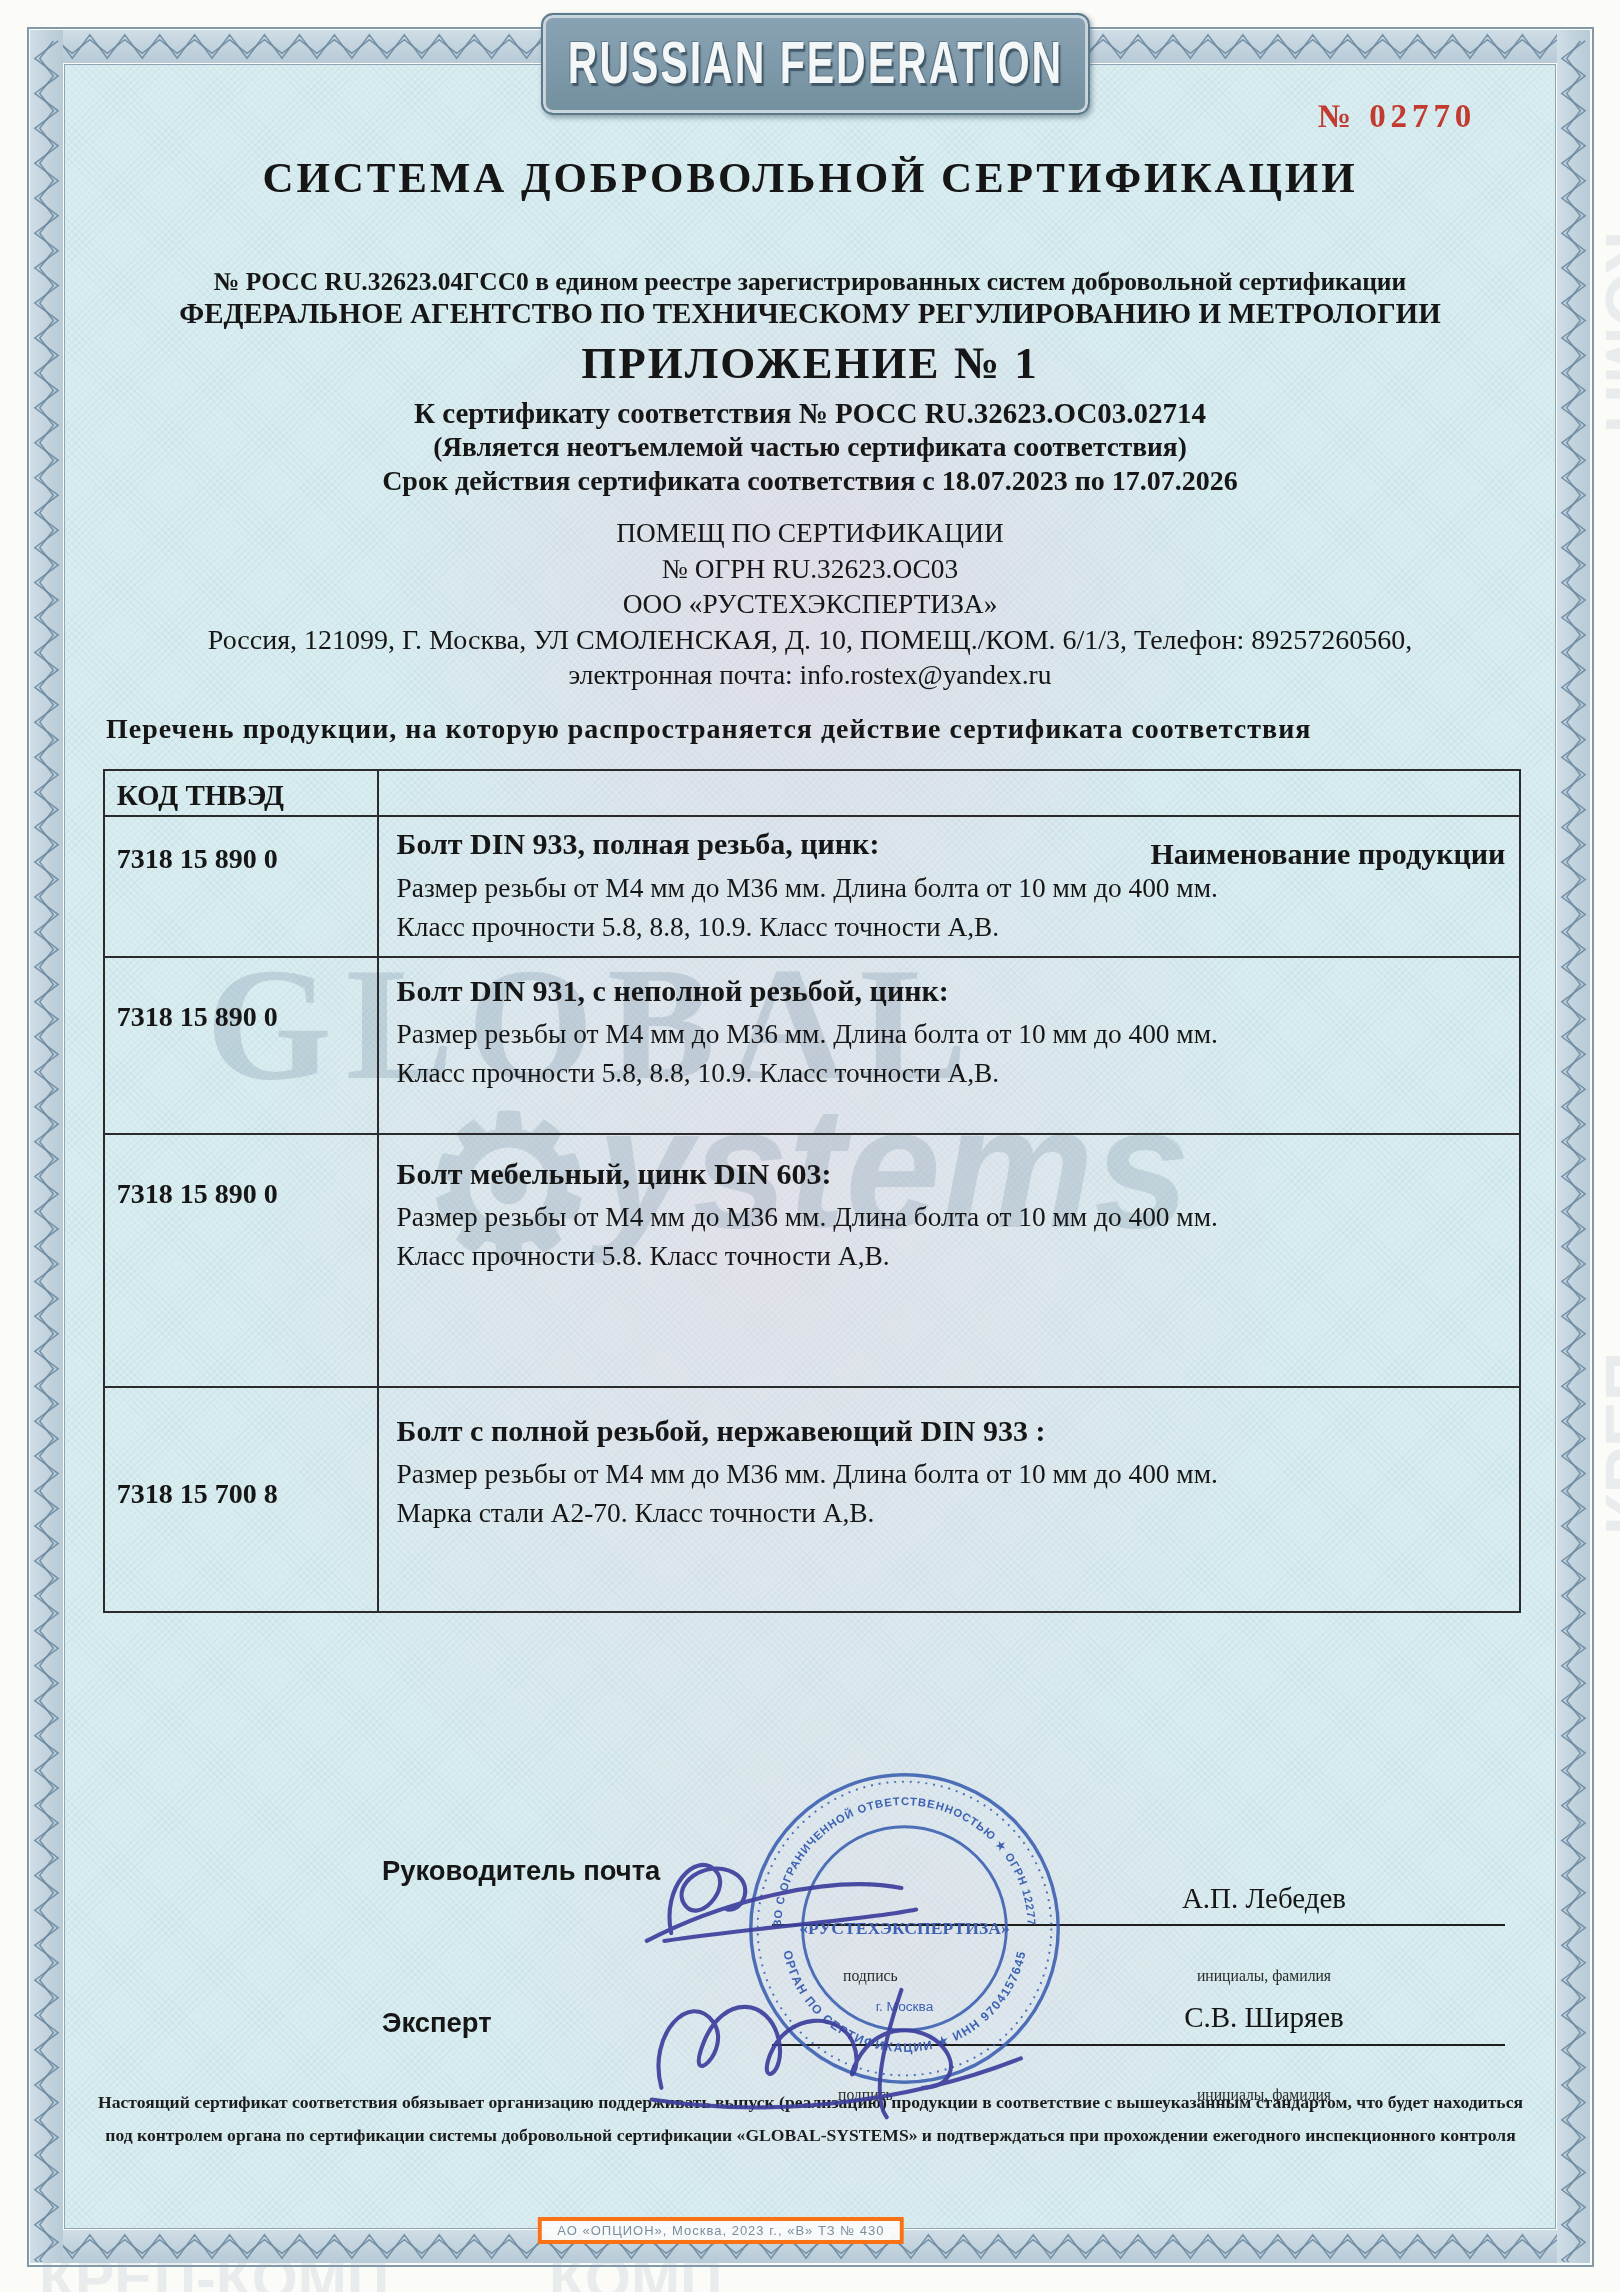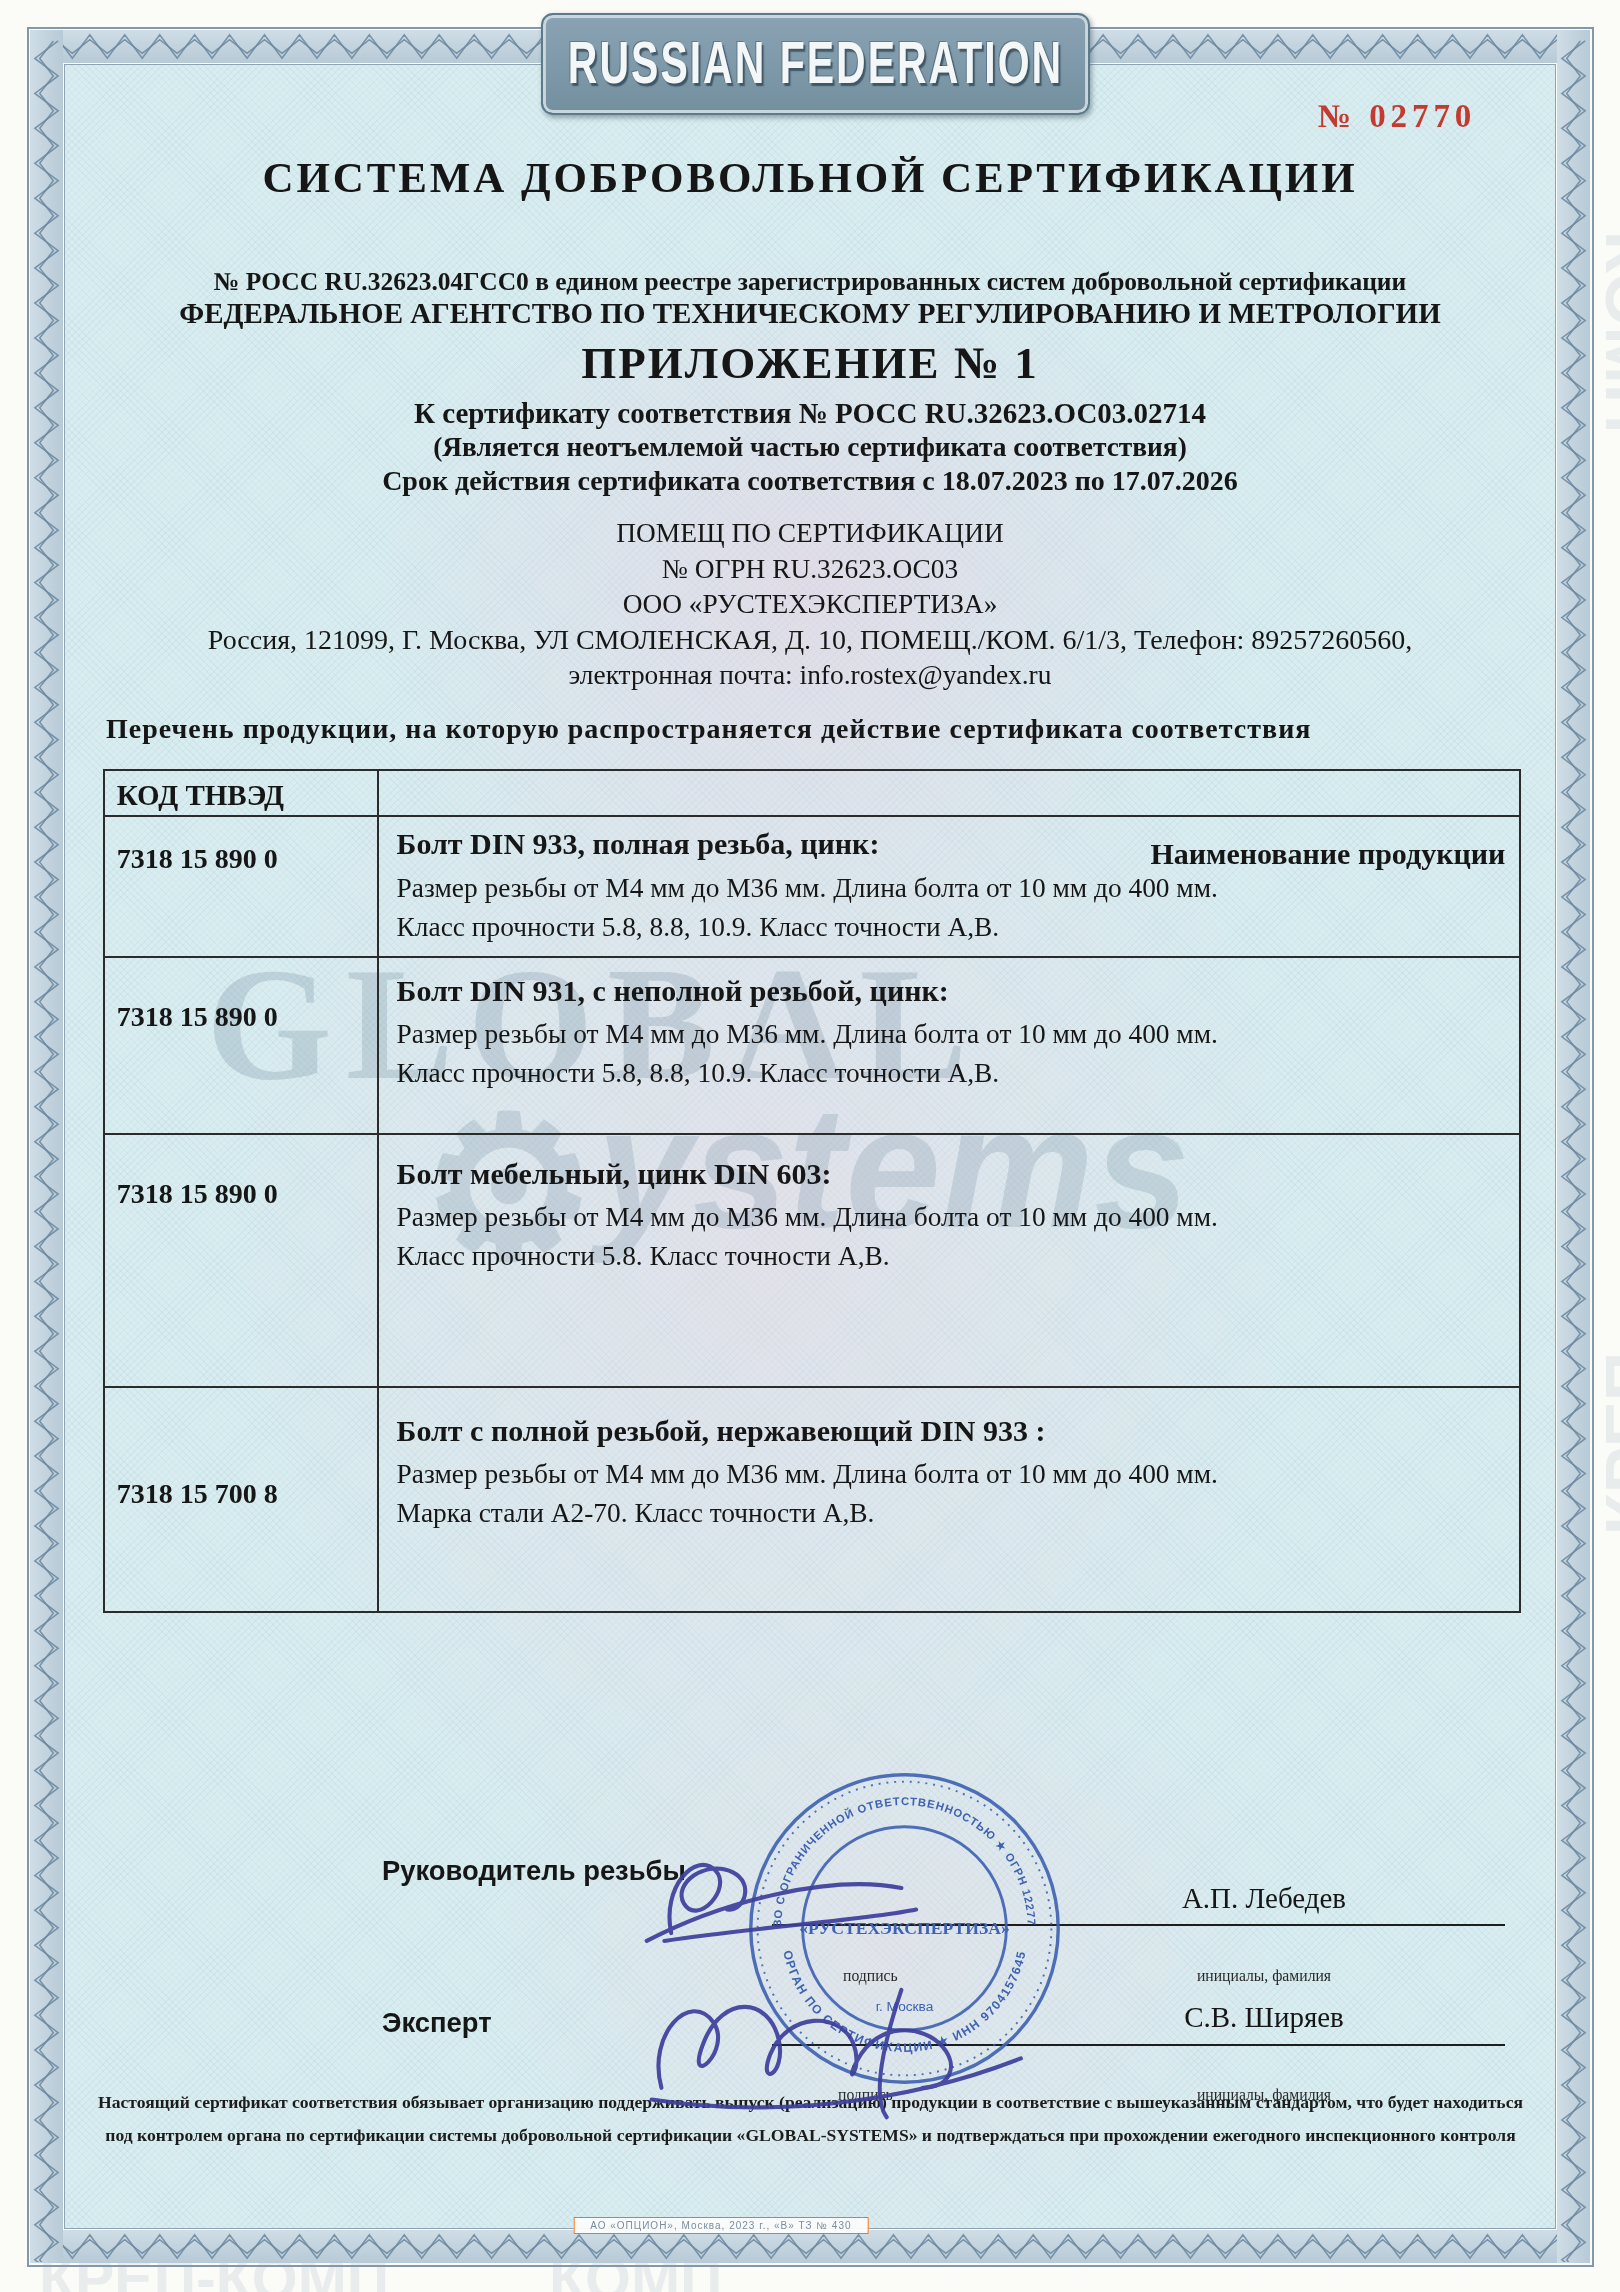--- a/index.html
+++ b/index.html
@@ -73,22 +73,22 @@
   .cap-initials1{left:1019px;width:490px;text-align:center;top:1935px;}
   .cap-initials2{left:1019px;width:490px;text-align:center;top:2054px;}
   .cap-sign1{left:843px;top:1935px;}
   .cap-sign2{left:838px;top:2054px;}
   .stamp{position:absolute;left:740px;top:1764px;z-index:3;}
   .signs{position:absolute;left:578px;top:1794px;z-index:4;}
   
   .disclaimer{position:absolute;left:90px;width:1441px;top:2086px;text-align:center;
     font-size:17.6px;font-weight:bold;line-height:1.85;color:#1c1c1c;z-index:2;}
   .printinfo{position:absolute;left:44.5%;transform:translateX(-50%);top:2217px;z-index:7;
-    background:rgba(252,253,252,.92);border:1px solid #f97316;padding:2px 15.7px;
-    font-family:"Liberation Sans",sans-serif;font-size:10px;letter-spacing:1px;color:#7a8da0;white-space:nowrap;}
+    background:rgba(252,253,252,.92);border:4px solid #f97316;padding:2px 15.7px;
+    font-family:"Liberation Sans",sans-serif;font-size:13px;letter-spacing:1px;color:#7a8da0;white-space:nowrap;}
   
   .wm{position:absolute;color:rgba(122,148,168,.30);z-index:1;pointer-events:none;white-space:nowrap;}
   .wm-global{left:206px;top:931px;font-size:162px;font-weight:bold;letter-spacing:13.7px;
     font-family:"Liberation Serif",serif;color:rgba(118,145,166,.28);}
   .wm-systems{left:421px;top:1068px;font-size:172px;font-weight:bold;font-style:italic;
     font-family:"Liberation Sans",sans-serif;color:rgba(118,145,166,.26);}
   .wm-gear{font-style:normal;font-size:196px;vertical-align:-29px;}
   .edge{position:absolute;font-family:"Liberation Sans",sans-serif;font-weight:bold;
     color:rgba(127,152,168,.15);z-index:0;pointer-events:none;}
   .e1{left:-61px;top:510px;font-size:69px;transform:rotate(90deg);}
@@ -201,21 +201,21 @@
       <div class="c2">
         <div class="ptitle">Болт с полной резьбой, нержавеющий DIN 933 :</div>
         <div class="pdesc">
           <div>Размер резьбы от М4 мм до М36 мм. Длина болта от 10 мм до 400 мм.</div>
           <div>Марка стали А2-70. Класс точности А,В.</div>
         </div>
       </div>
     </div>
   </div>
 
-  <div class="role role1">Руководитель резьбы</div>
+  <div class="role role1">Руководитель почта</div>
   <div class="sigline line1"></div>
   <div class="name name1">А.П. Лебедев</div>
   <div class="scap cap-initials1">инициалы, фамилия</div>
   <div class="scap cap-sign1">подпись</div>
 
   <div class="role role2">Эксперт</div>
   <div class="sigline line2"></div>
   <div class="name name2">С.В. Ширяев</div>
   <div class="scap cap-initials2">инициалы, фамилия</div>
   <div class="scap cap-sign2">подпись</div>

